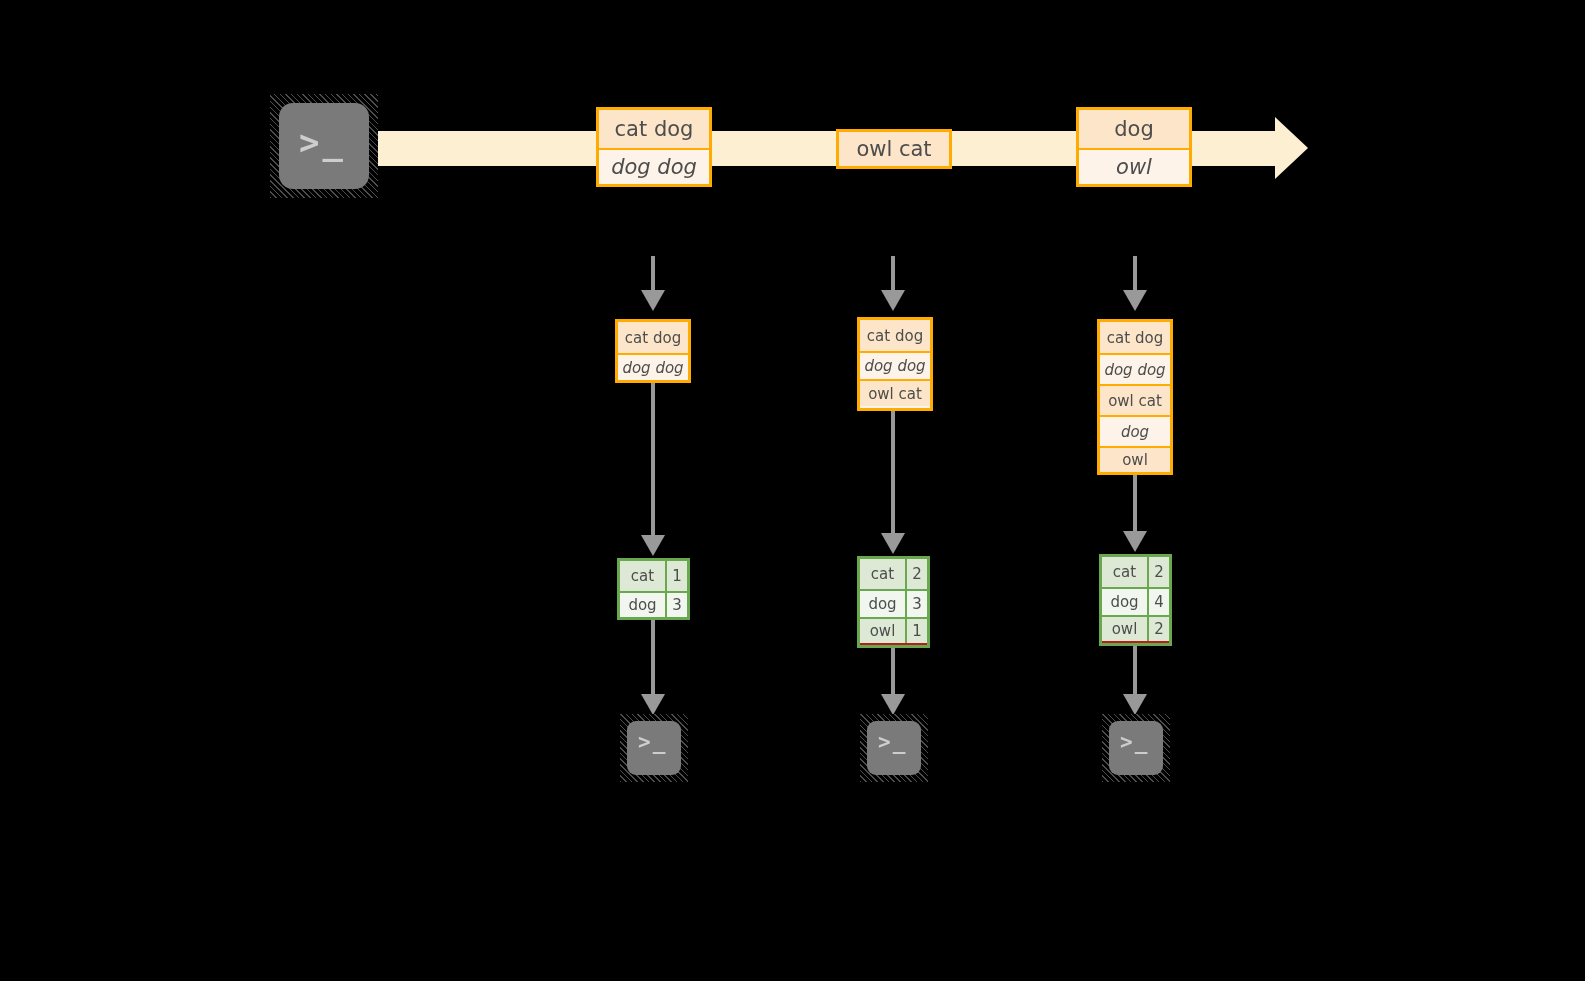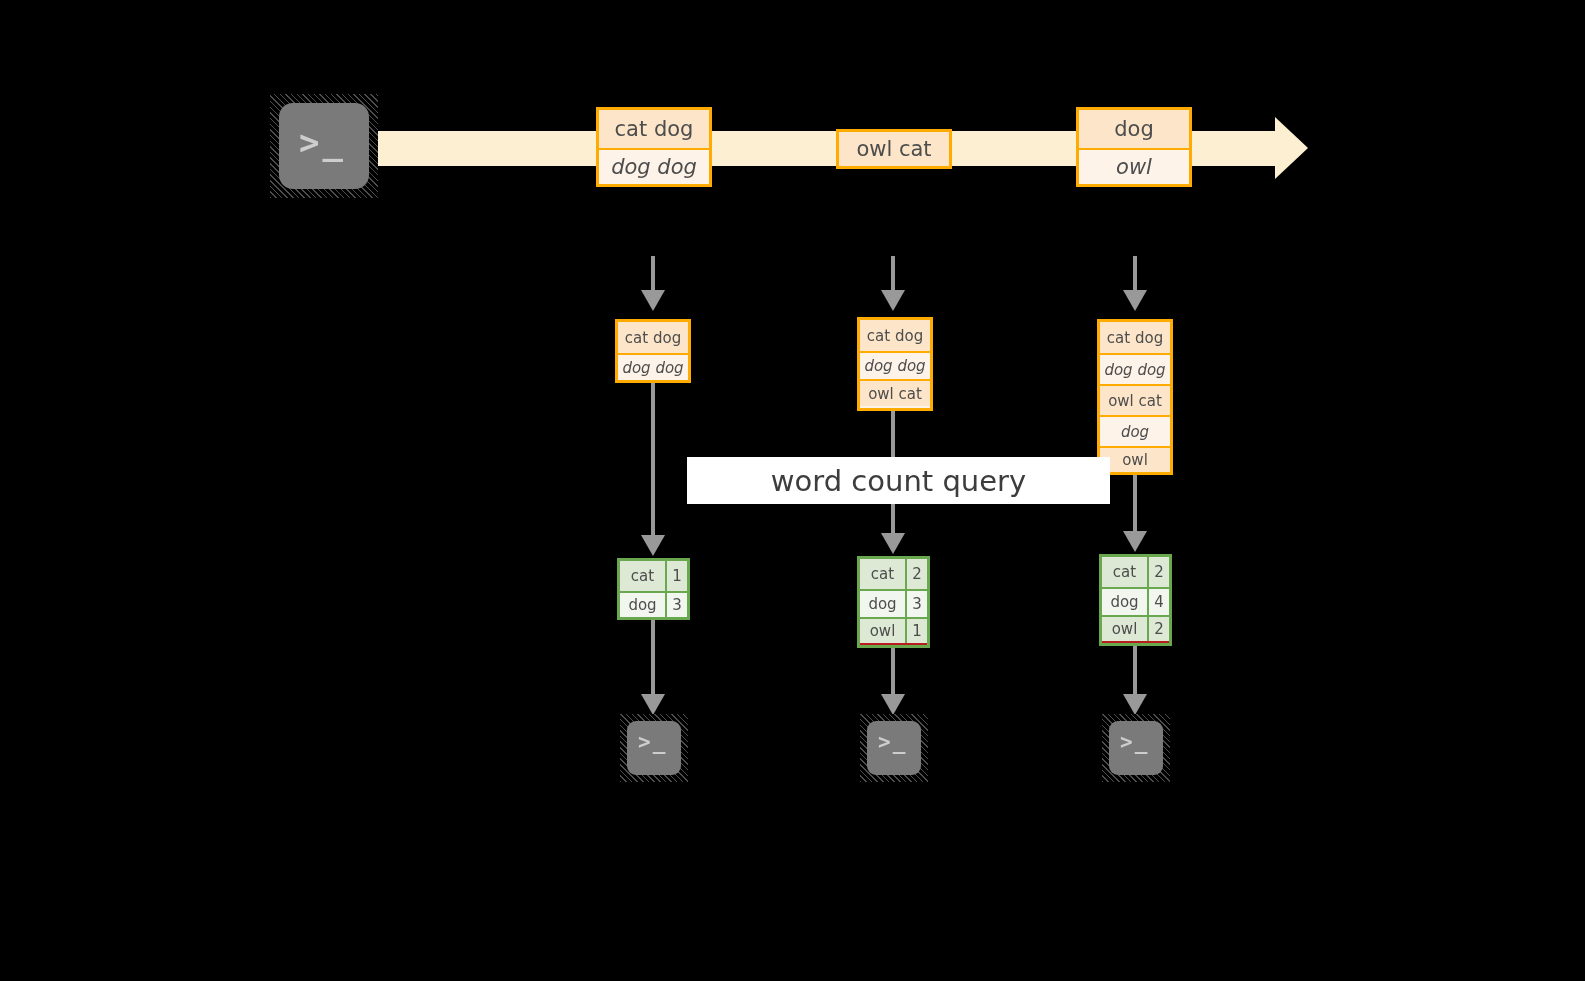--- a/index.html
+++ b/index.html
@@ -292,17 +292,14 @@
 
   <div class="vline" style="left:1133px; top:646px; height:48px;"></div>
   <div class="vhead" style="left:1123px; top:694px;"></div>
 
   <div class="terminal" style="left:1102px; top:714px; width:68px; height:68px; padding:7px;">
     <div class="terminal-inner" style="border-radius:9px;">
       <span class="glyph" style="left:11px; top:11px; font-size:21px; letter-spacing:2px;">&gt;_</span>
     </div>
   </div>
 
-  <div class="label-band" style="left:687px; top:457px; width:423px; height:47px; font-size:29px;">
-    <span>word count query</span>
-  </div>
 
 </div>
 
 </body></html>

